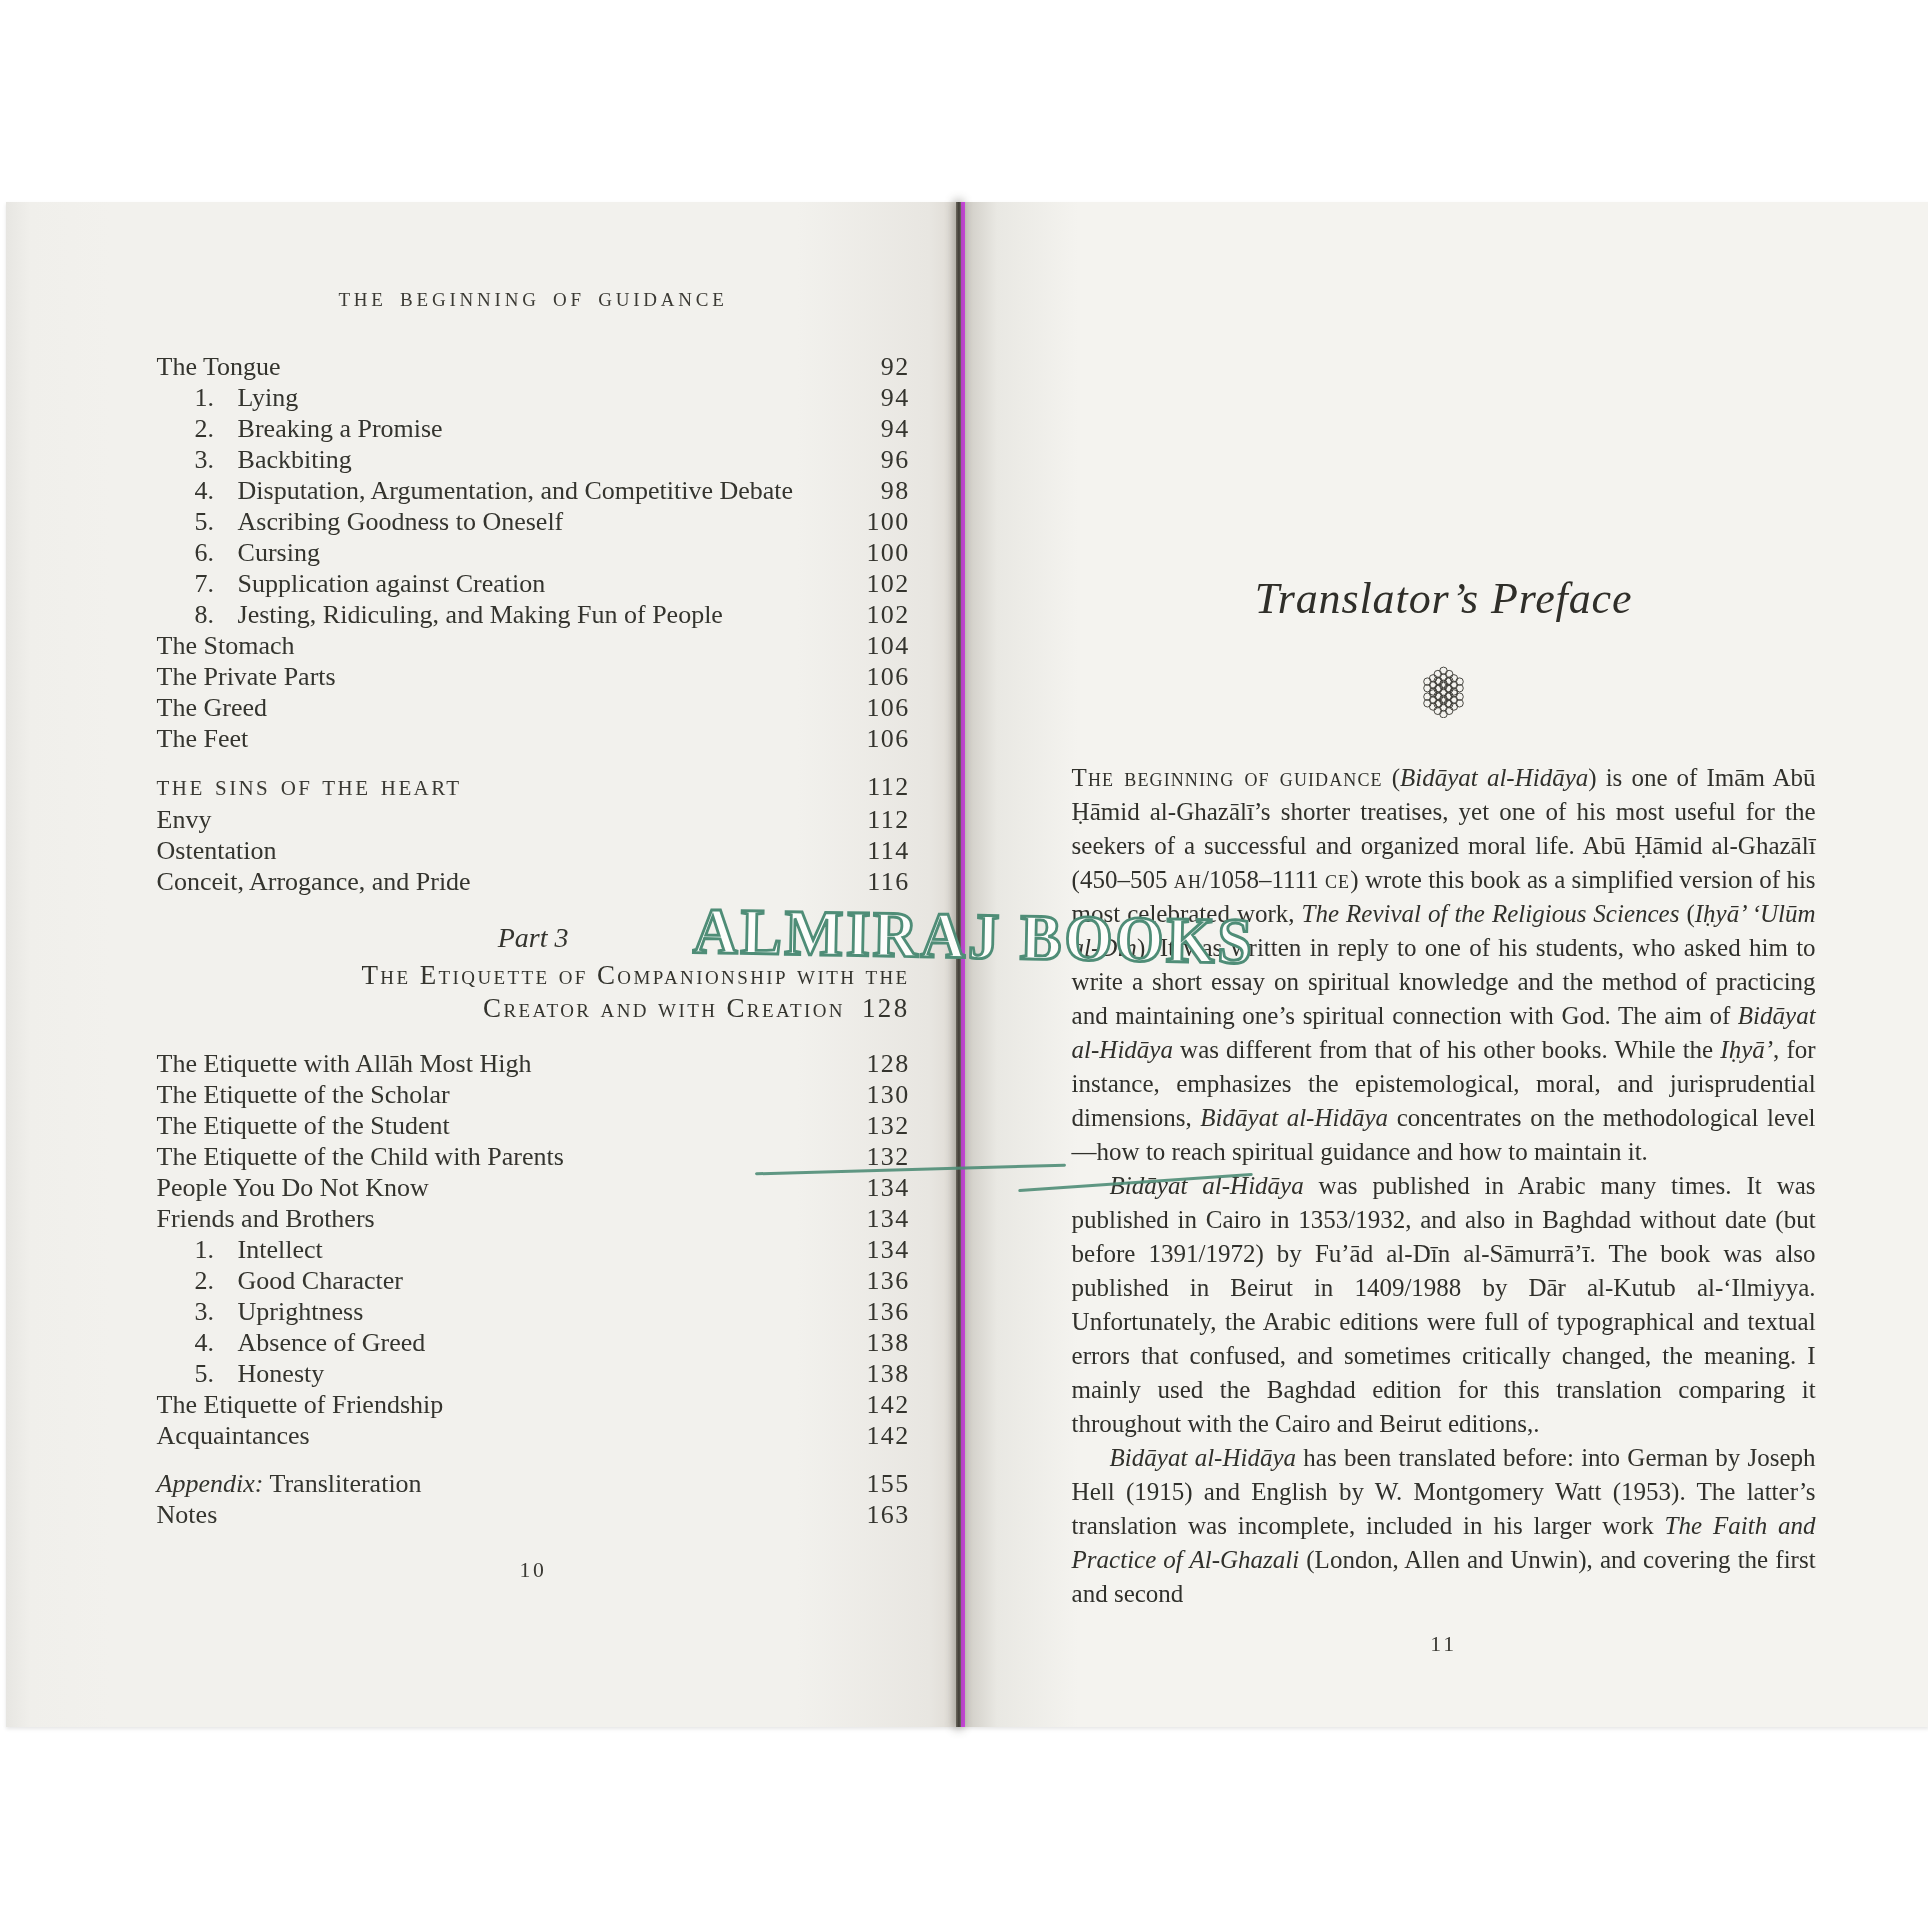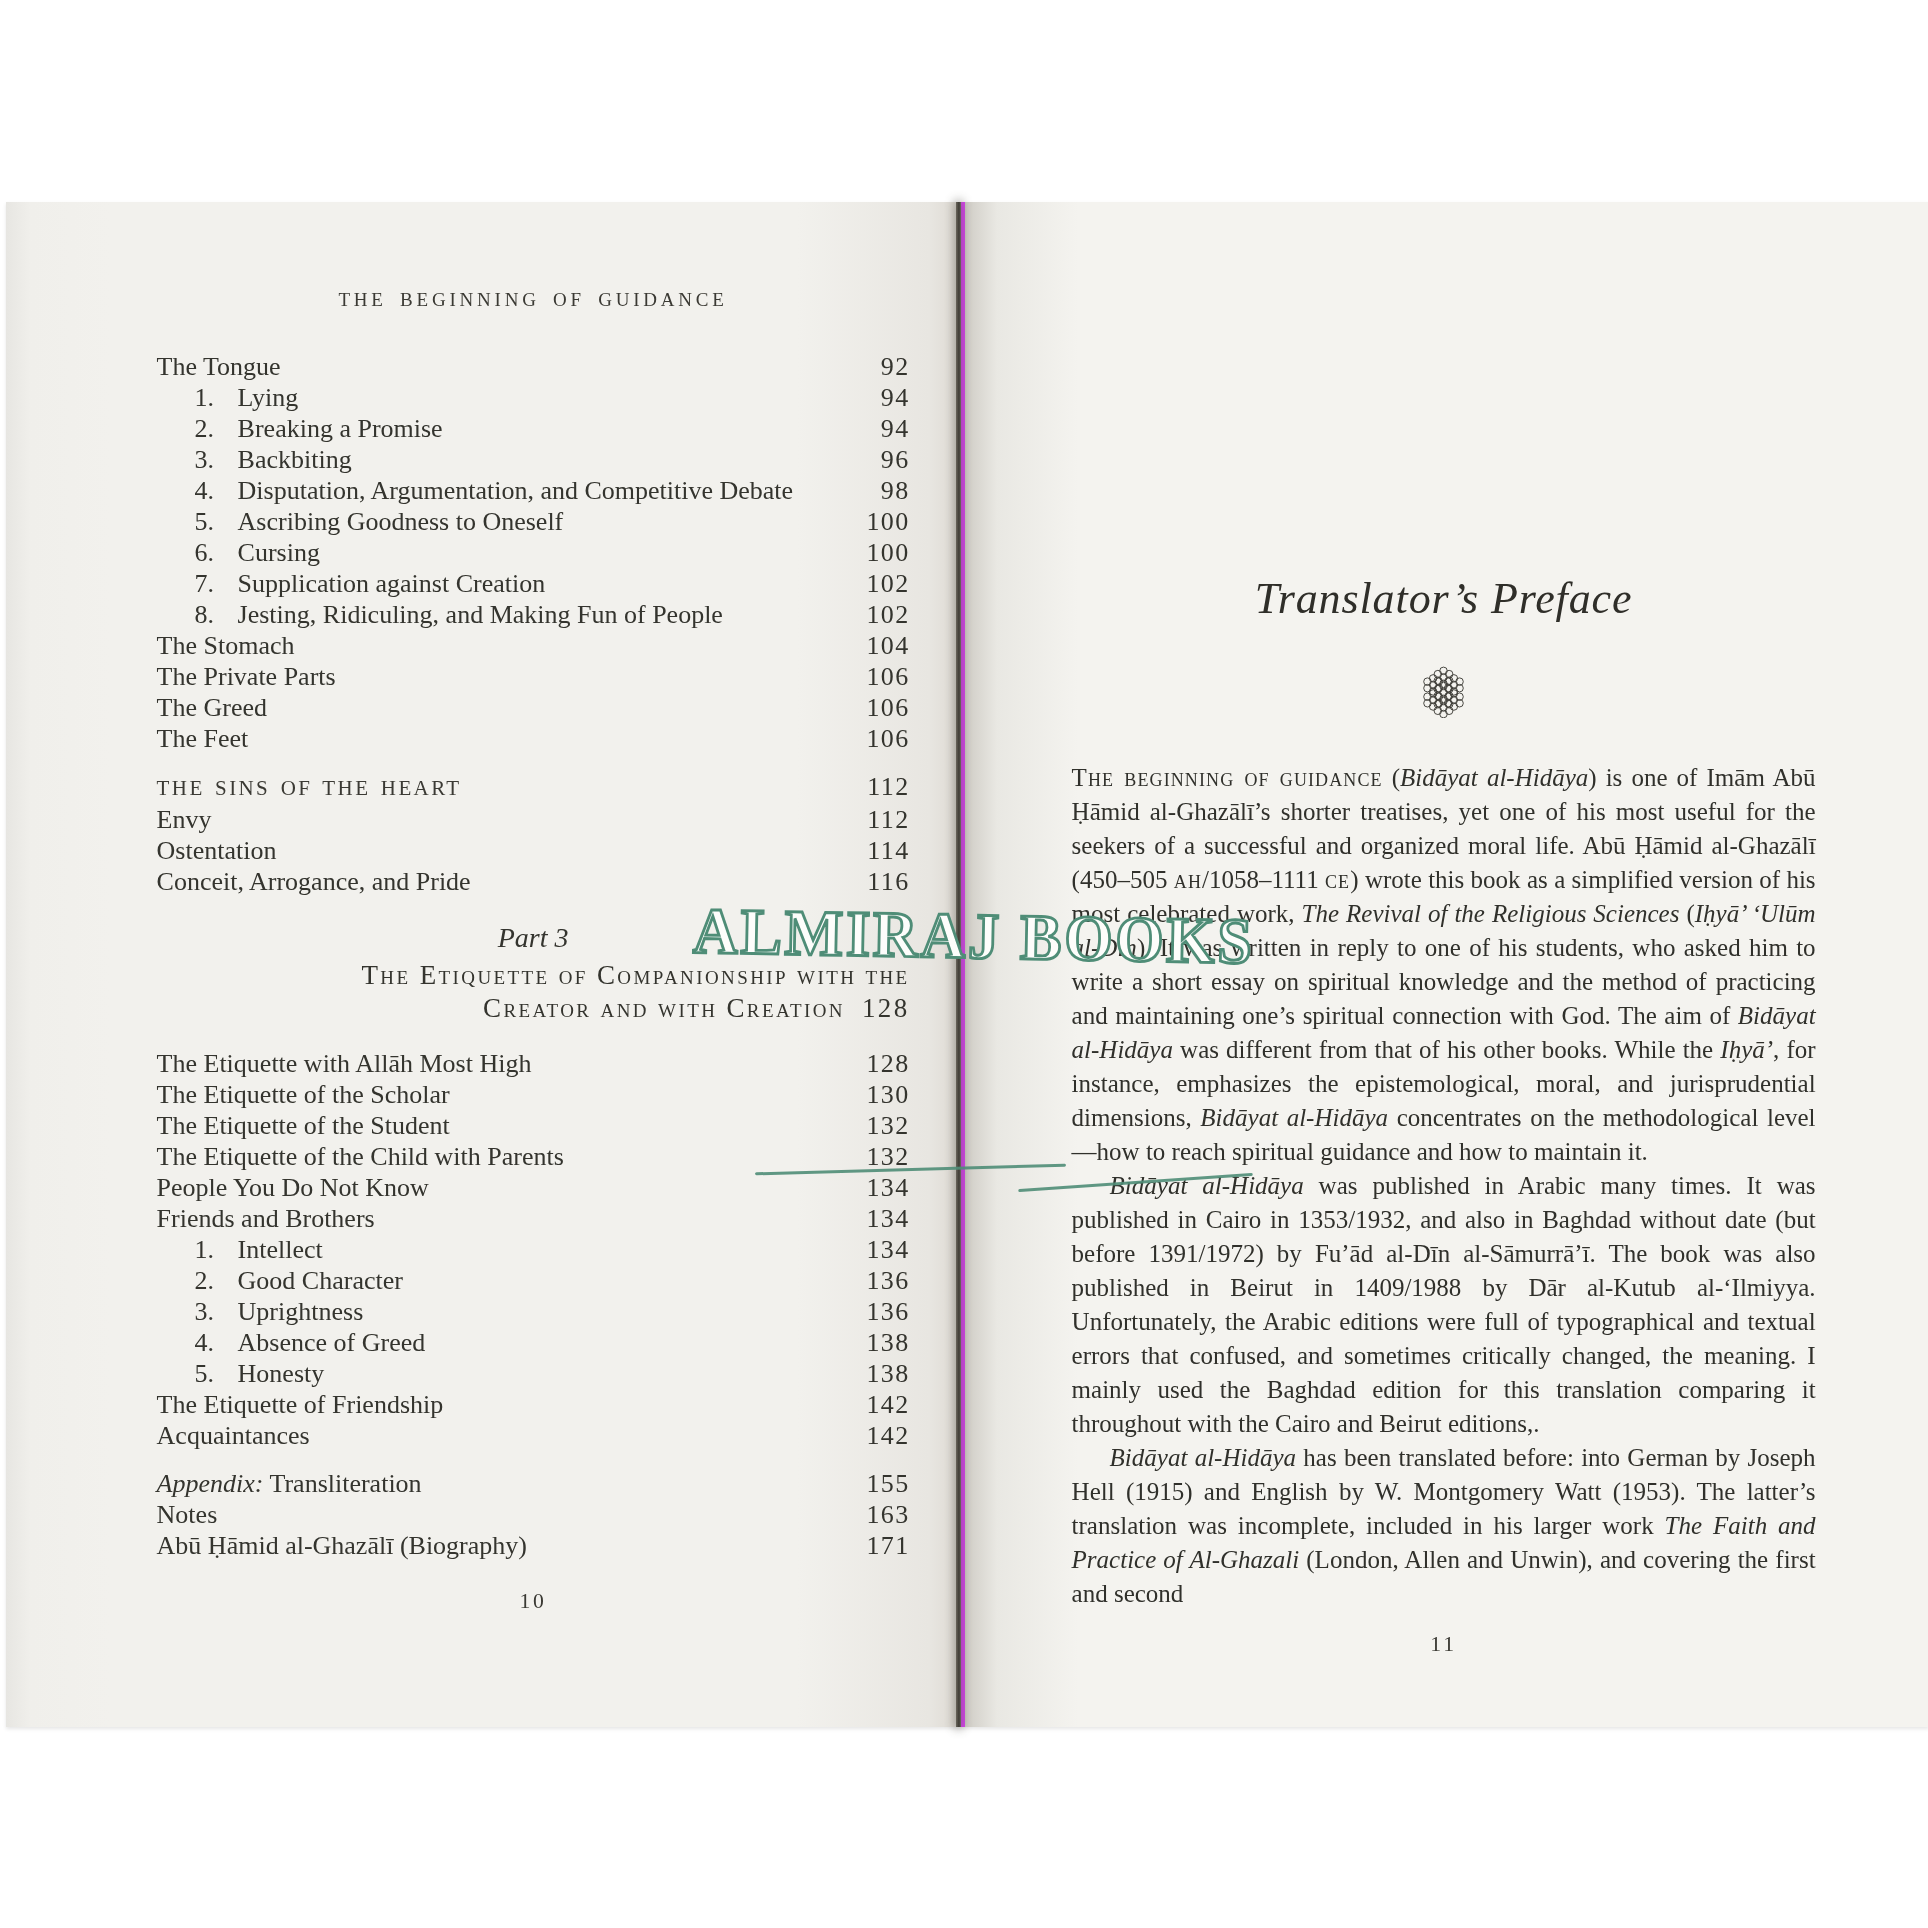--- a/index.html
+++ b/index.html
@@ -236,24 +236,20 @@
         </div>
       <div class="gap-sm"></div>
       <div class="toc-group" id="toc4">
           <div class="toc-row">
             <span class="toc-label"><span><em>Appendix:</em> Transliteration</span></span>
             <span class="toc-page">155</span>
           </div>
           <div class="toc-row">
             <span class="toc-label"><span>Notes</span></span>
             <span class="toc-page">163</span>
-          </div>
-          <div class="toc-row">
-            <span class="toc-label"><span>Abū Ḥāmid al-Ghazālī (Biography)</span></span>
-            <span class="toc-page">171</span>
           </div>
         </div>
 
       <div class="folio folio-left">10</div>
     </div>
   </div>
 
   <div class="page-right">
     <div class="rp-content">
       <div class="preface-title">Translator’s Preface</div>

